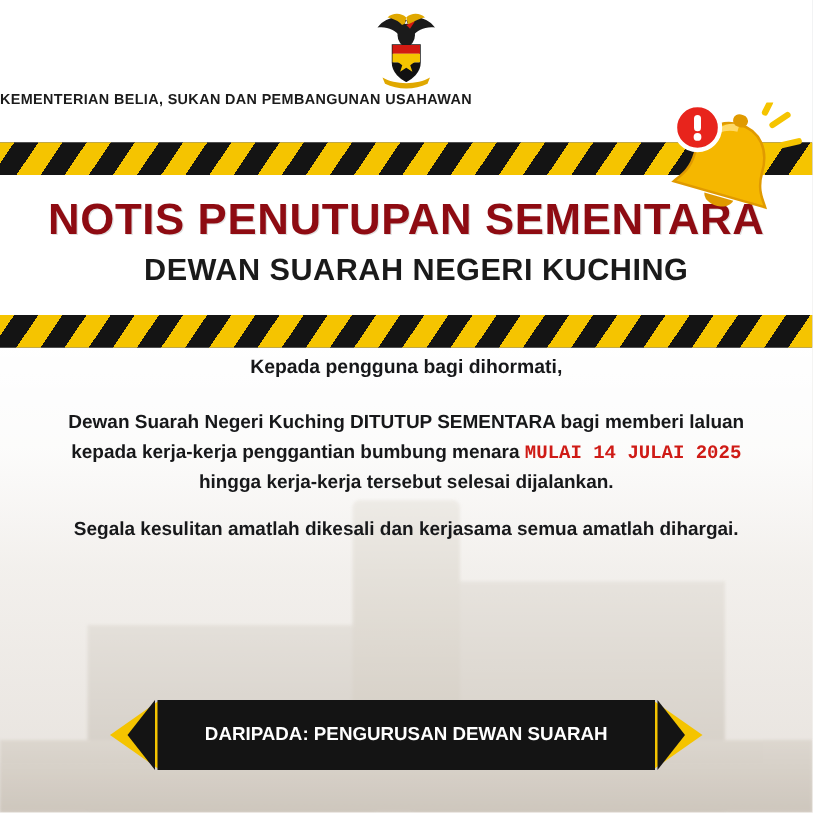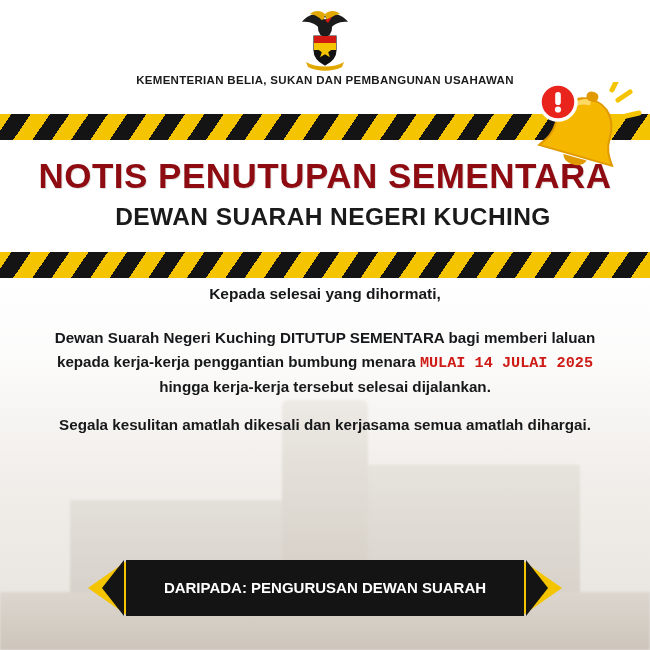--- a/index.html
+++ b/index.html
@@ -67,21 +67,21 @@
     background: linear-gradient(to bottom, #cfc8bd, #b5ab9d);
   }
 
   
   .header {
     position: absolute;
     left: 0; top: 0;
     width: 650px;
     height: 112px;
     background: #ffffff;
-    text-align: center;
+    text-align: left;
   }
   .crest {
     margin: 6px auto 0;
     width: 66px;
     height: 66px;
     position: relative;
   }
   .crest svg { display: block; }
   .ministry {
     font-size: 11.5px;
@@ -295,21 +295,21 @@
 
       <g>
         <circle cx="36" cy="20" r="18" fill="#e8241c" stroke="#ffffff" stroke-width="3.5"></circle>
         <rect x="33.2" y="10" width="5.6" height="13" rx="2.8" fill="#ffffff"></rect>
         <circle cx="36" cy="27.5" r="3.1" fill="#ffffff"></circle>
       </g>
     </svg>
   </div>
 
   <div class="body">
-    <div class="p greet">Kepada selesai yang dihormati,</div>
+    <div class="p greet">Kepada pengguna bagi dihormati,</div>
 
     <div class="p">
       <span>Dewan Suarah Negeri Kuching DITUTUP SEMENTARA bagi memberi laluan kepada kerja-kerja penggantian bumbung menara </span><span class="hl-red">MULAI 14 JULAI 2025</span><span> hingga kerja-kerja tersebut selesai dijalankan.</span>
     </div>
 
 
     <div class="p last">Segala kesulitan amatlah dikesali dan kerjasama semua amatlah dihargai.</div>
   </div>
 
   <div class="ribbon">

